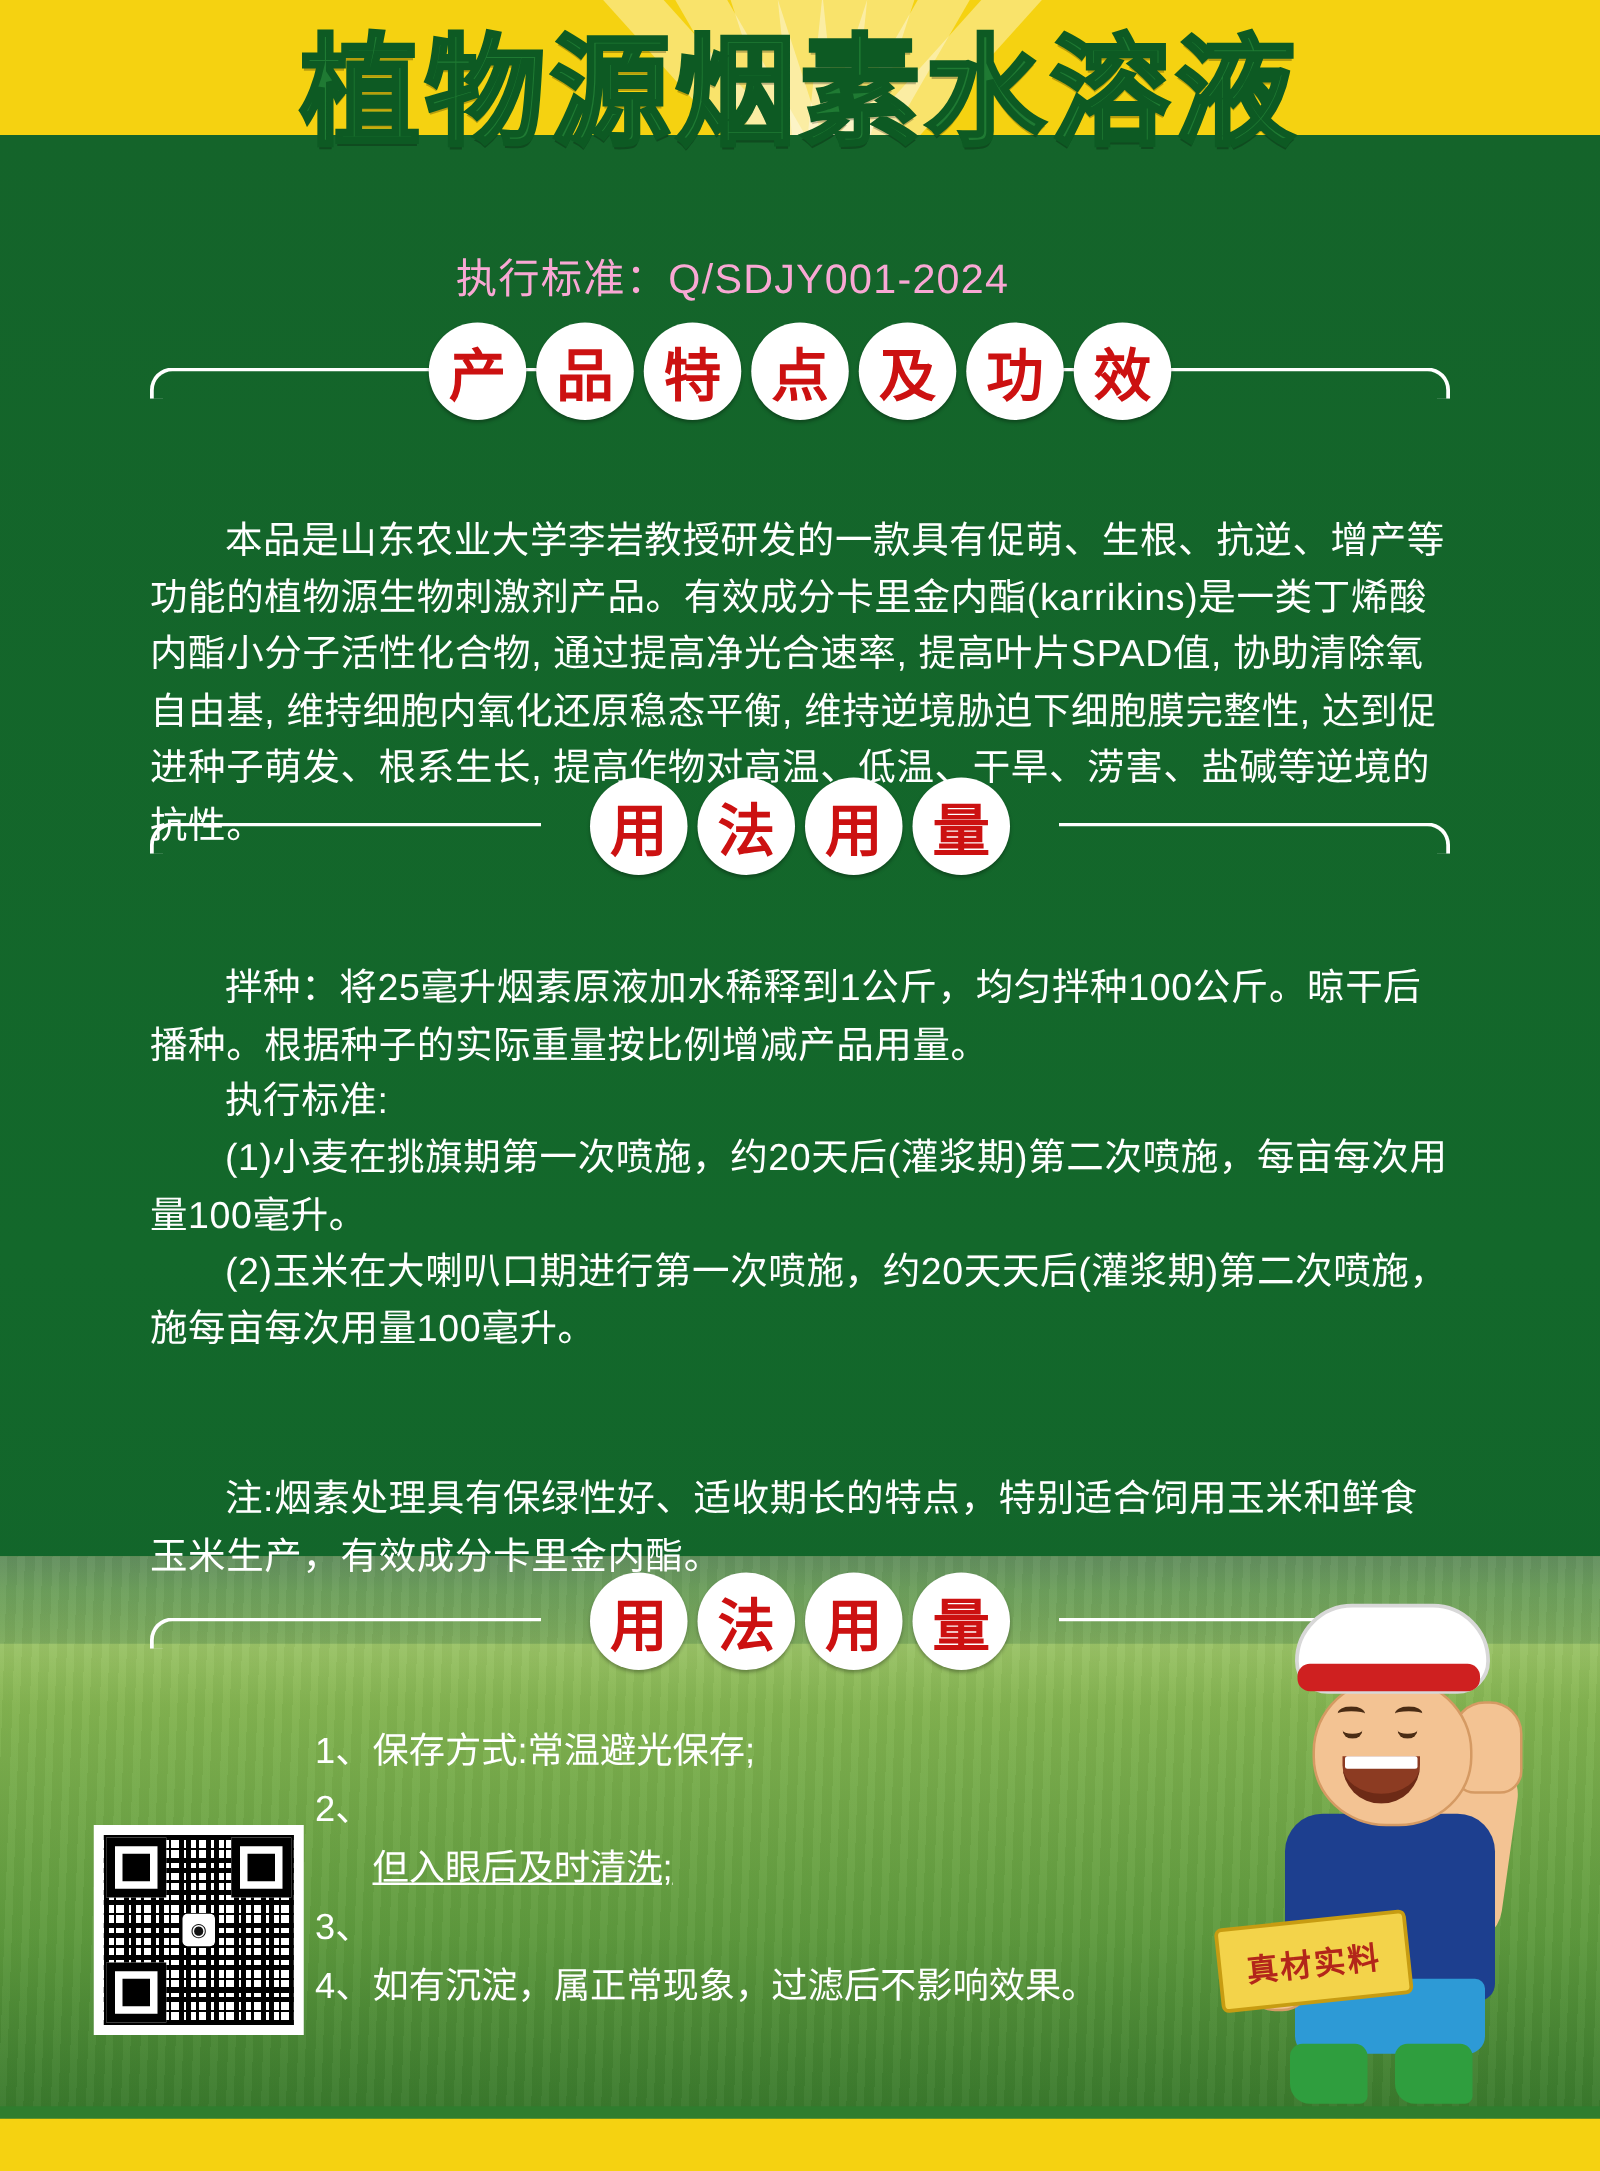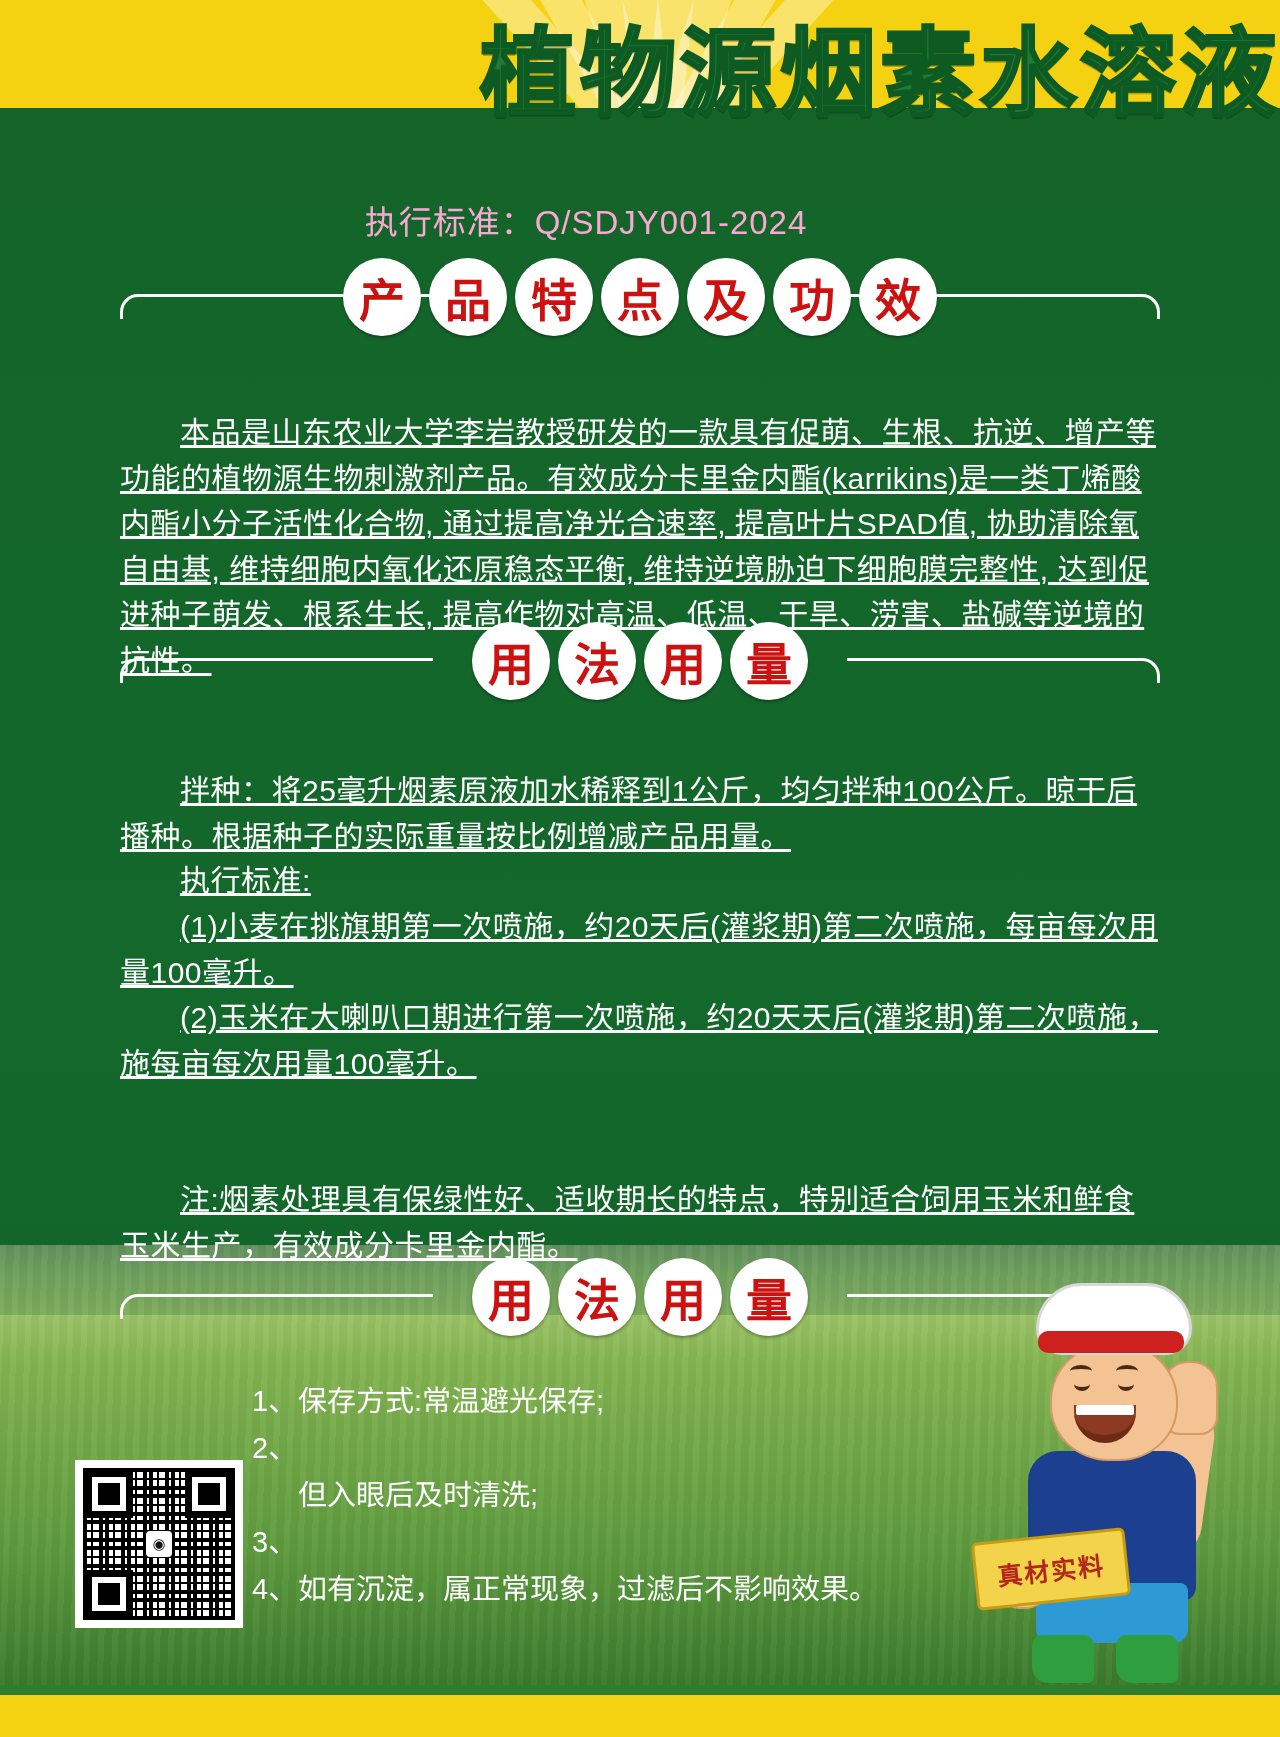--- a/index.html
+++ b/index.html
@@ -94,21 +94,21 @@
     width:1280px; height:10px;
     background:#2f7d2e;
   }
 
   
   .main-title {
     position: absolute;
     top: 24px;
     left: 0;
     width: 1280px;
-    text-align: right;
+    text-align: center;
     font-size: 96px;
     line-height: 1.05;
     font-weight: bold;
     letter-spacing: 4px;
     color: #1f7a33;
     -webkit-text-stroke: 3px #0d5a23;
     text-shadow: 0 3px 0 rgba(0,0,0,0.25);
     font-family: "DejaVu Sans", "Liberation Sans", sans-serif;
   }
   .standard {
@@ -173,37 +173,36 @@
   .body-text {
     color: #ffffff;
     font-size: 30px;
     line-height: 1.52;
     letter-spacing: 0.5px;
   }
   .block {
     position: absolute;
     left: 120px;
     width: 1042px;
-    text-decoration: underline;
   }
   .indent { text-indent: 2em; }
 
   
   .notes {
     position: absolute;
     left: 252px;
     top: 1378px;
     width: 700px;
     color: #ffffff;
     font-size: 29px;
     line-height: 1.62;
   }
   .note-item { display: flex; }
   .note-num { width: 46px; flex: none; }
-  .note-sub { margin-left: 46px; }
+  .note-sub { margin-left: 46px; text-decoration: underline; }
 
   
   .qr {
     position: absolute;
     left: 75px;
     top: 1460px;
     width: 152px;
     height: 152px;
     background: #ffffff;
     padding: 8px;

